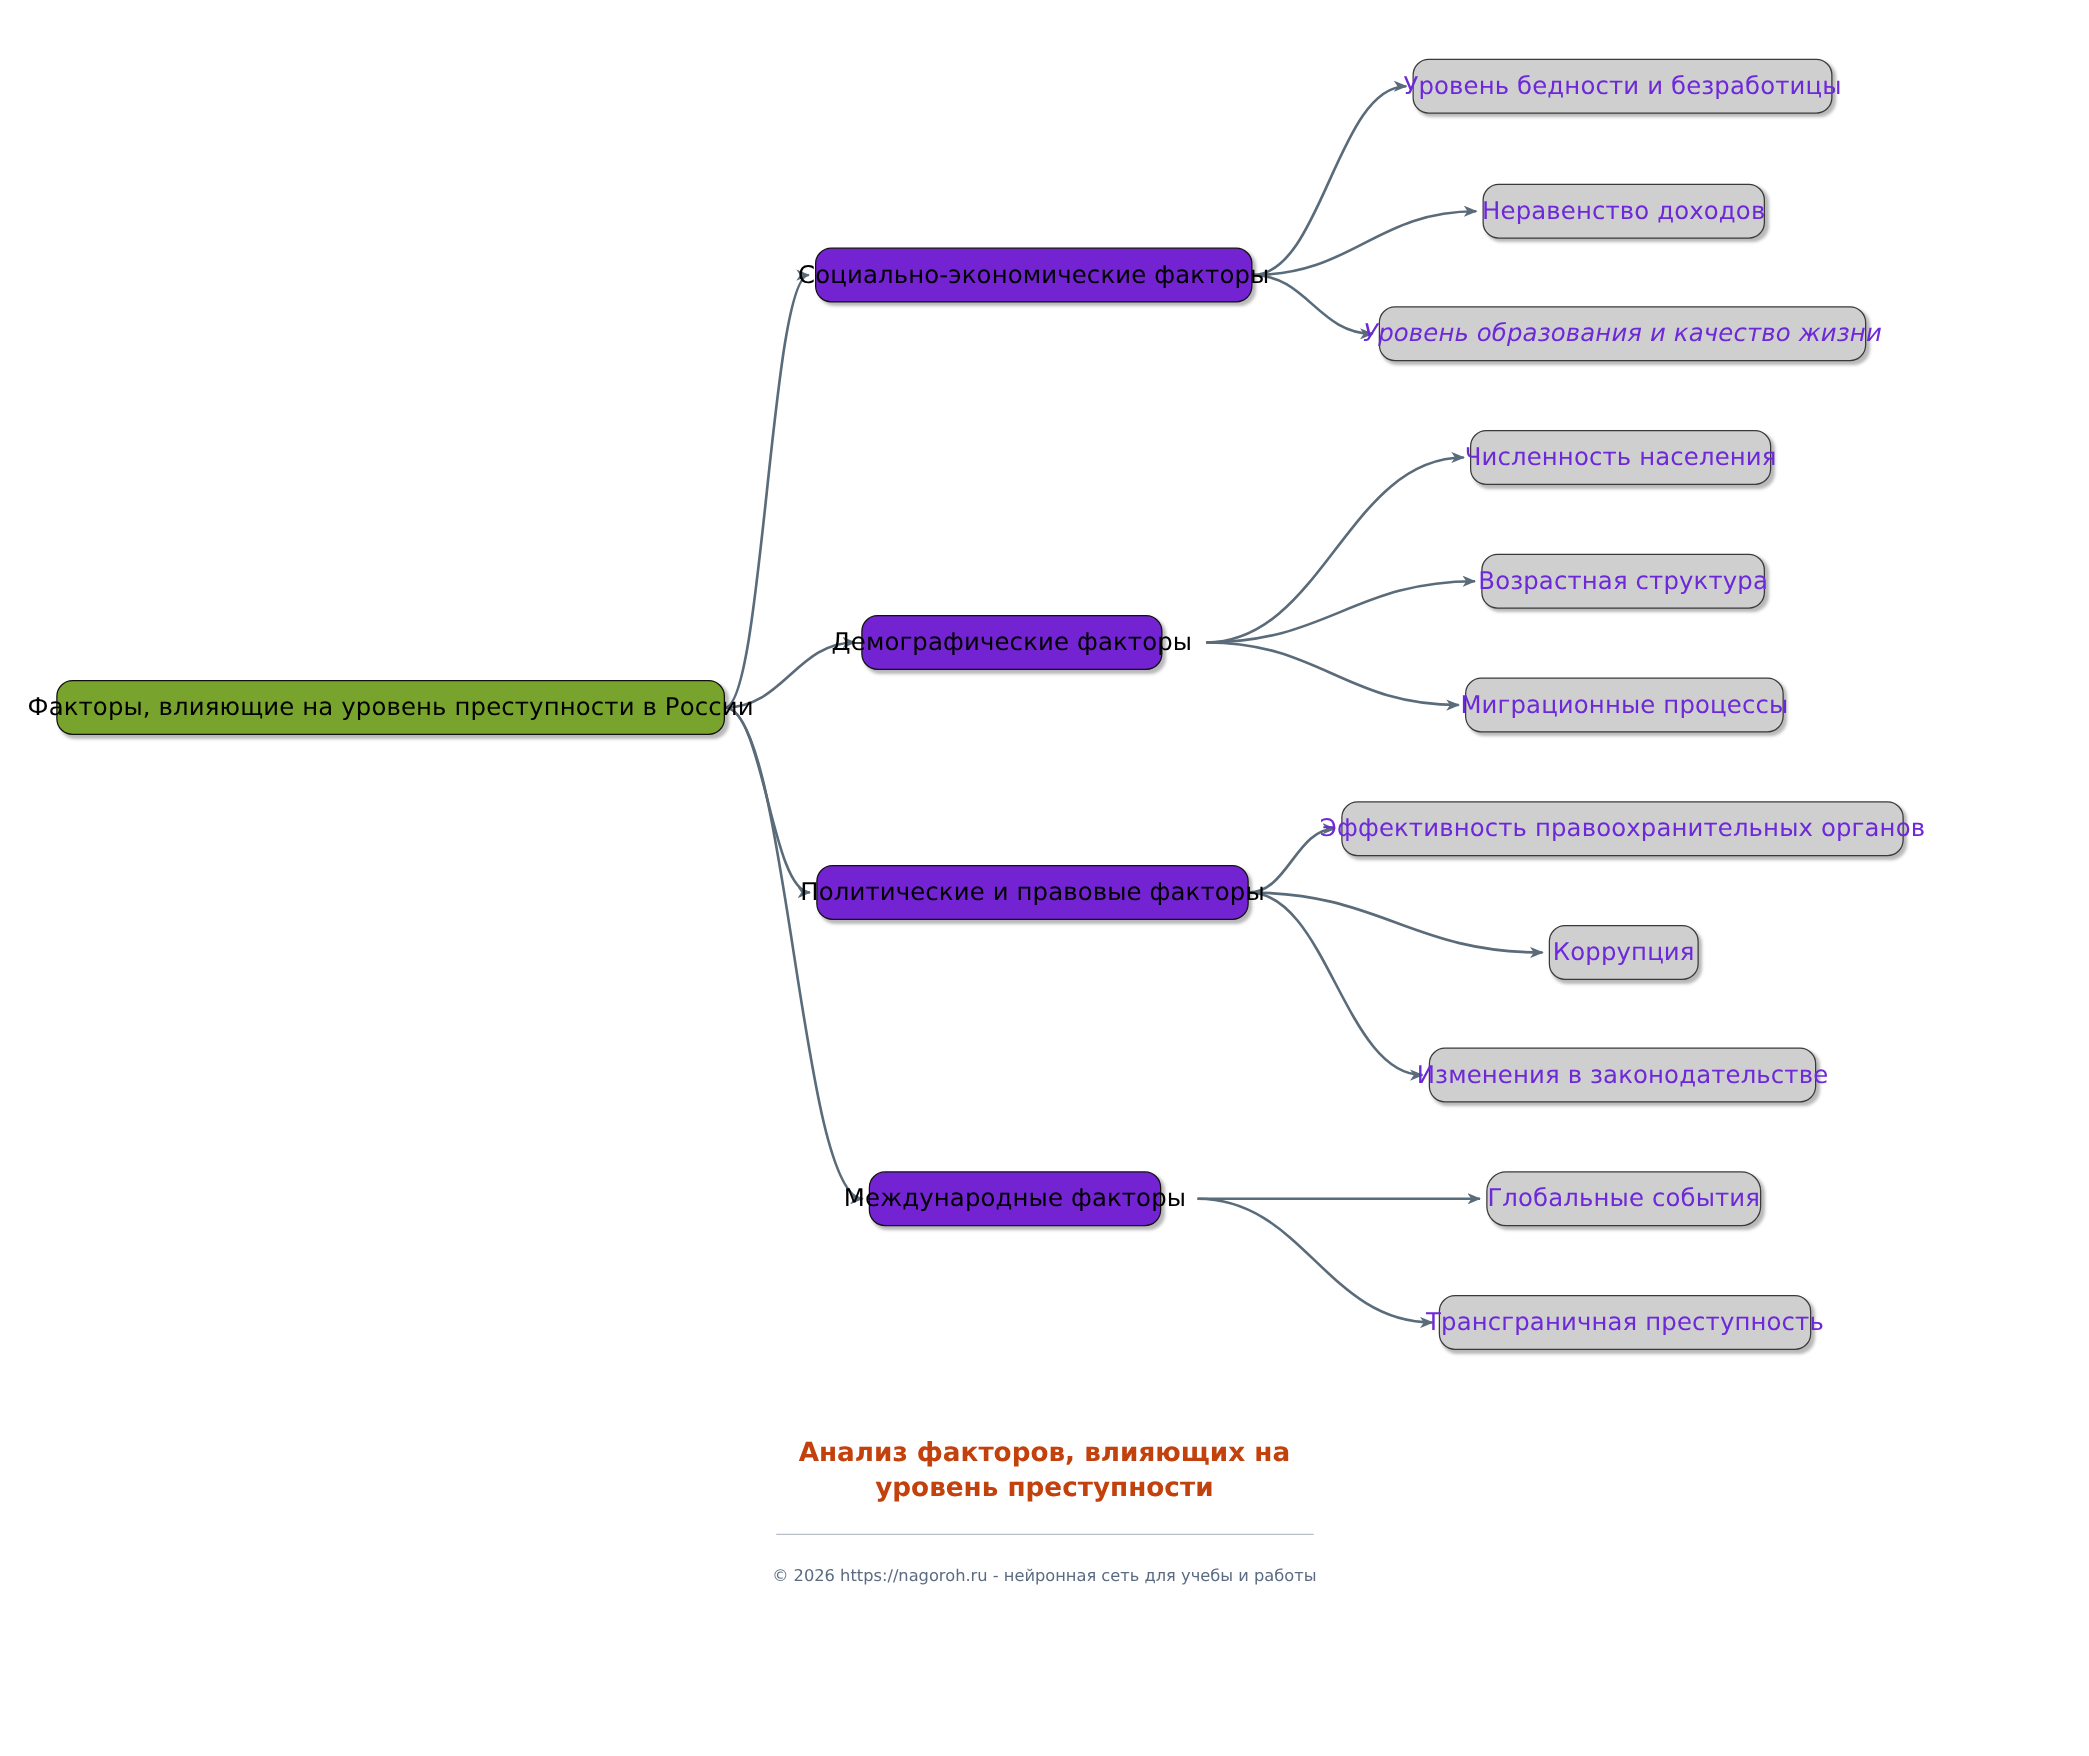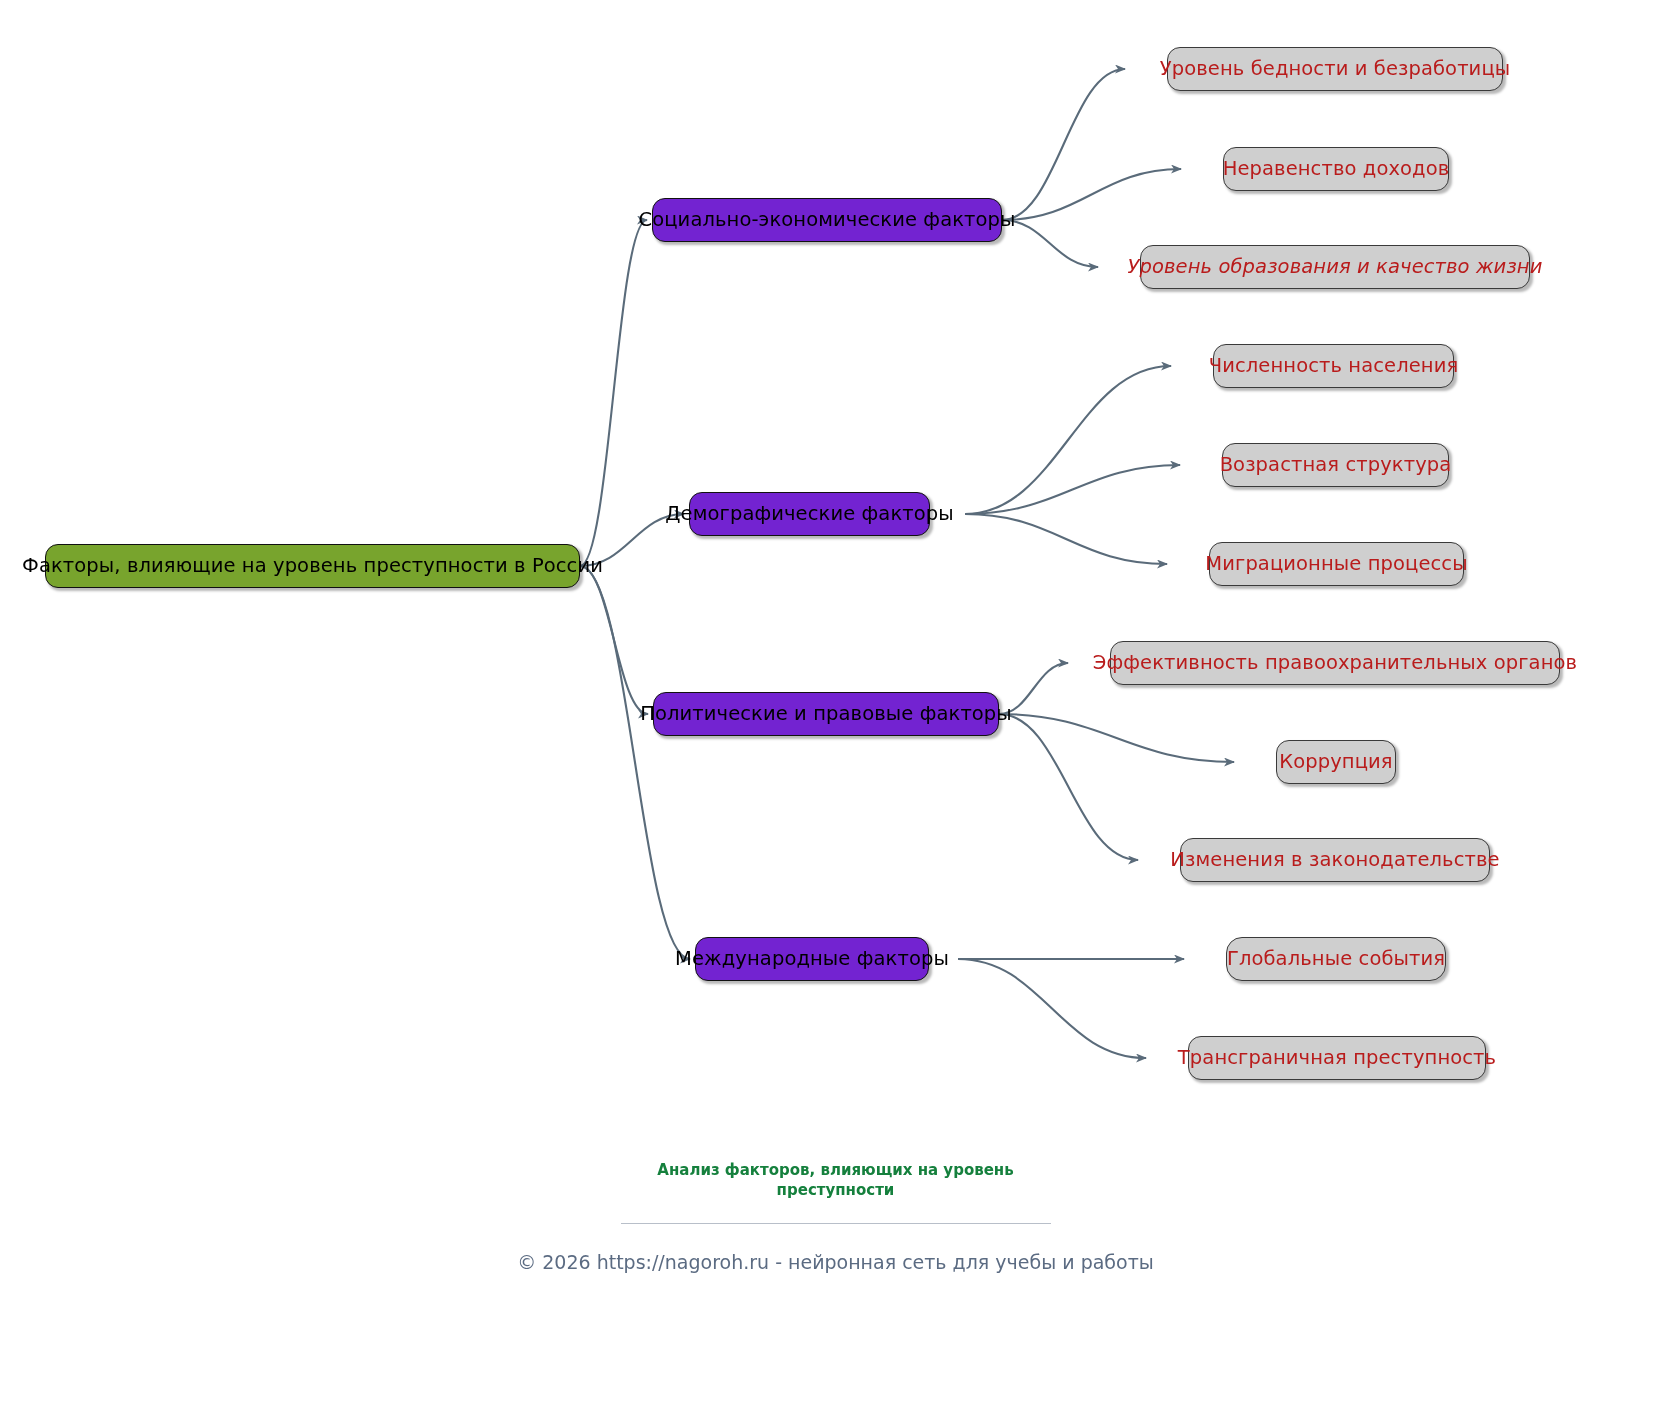--- a/index.html
+++ b/index.html
@@ -58,51 +58,50 @@
   }
 
   .node-branch {
     background: #7323d1;
     color: #000000;
     border-color: #111111;
   }
 
   .node-leaf {
     background: #cfcfcf;
-    color: #b91c1c;
+    color: #6d28d9;
     border-color: #3a3a3a;
-    margin-left: 37px;
   }
 
   
   #footer {
     position: absolute;
     left: 0;
     right: 0;
     top: 1148px;
     text-align: center;
     font-family: "DejaVu Sans", "Liberation Sans", sans-serif;
   }
   #footer-title {
-    font-size: 15px;
+    font-size: 21px;
     font-weight: bold;
-    color: #15803d;
+    color: #c2410c;
     line-height: 1.35;
     max-width: 430px;
-    margin: 12px auto;
+    margin: 0 auto;
   }
   #footer-rule {
     width: 430px;
     height: 1px;
     background: #b8bfc9;
     margin: 22px auto 0 auto;
   }
   #footer-copy {
     margin-top: 26px;
-    font-size: 19px;
+    font-size: 13px;
     color: #5b6b82;
     line-height: 1.3;
   }
 </style>
 </head>
 <body>
 
 <div id="canvas">
 
   <svg id="edge-layer" viewBox="0 0 1671 1405" xmlns="http://www.w3.org/2000/svg">

